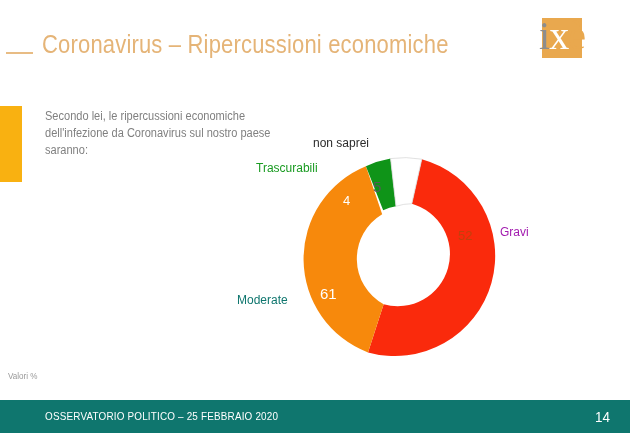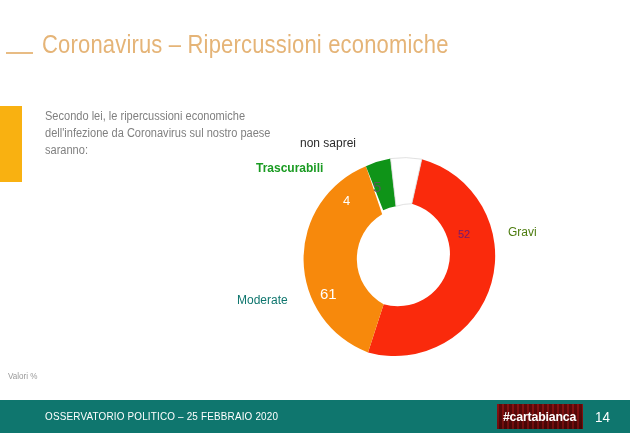--- a/index.html
+++ b/index.html
@@ -117,52 +117,51 @@
     height: 200px;
   }
 
   .slice-label {
     position: absolute;
     font-family: "Liberation Sans", sans-serif;
     font-size: 12px;
     white-space: nowrap;
   }
   .lbl-nonsaprei {
-    left: 70px;
+    left: 83px;
     top: 6px;
     color: #2b2b2b;
   }
   .lbl-trascurabili {
     left: 26px;
     top: 31px;
     color: #1a9b22;
-    font-weight: bold;
   }
   .lbl-gravi {
-    left: 278px;
+    left: 270px;
     top: 95px;
-    color: #4d7c0f;
+    color: #a21caf;
   }
   .lbl-moderate {
     left: 7px;
     top: 163px;
     color: #0f766e;
   }
 
   .slice-value {
     position: absolute;
     font-family: "Liberation Sans", sans-serif;
     font-size: 14px;
     white-space: nowrap;
   }
   .val-52 {
     left: 228px;
     top: 98px;
-    color: #701a75;
-    font-size: 11px;
+    color: #c2410c;
+    font-size: 13px;
   }
   .val-39 {
     left: 90px;
     top: 155px;
     color: #ffffff;
     font-size: 15px;
   }
   .val-4 {
     left: 113px;
     top: 63px;
@@ -245,20 +244,26 @@
   }
 </style>
 </head>
 <body>
 
 <div id="slide">
 
   <div class="title-dash"></div>
   <div class="slide-title">Coronavirus – Ripercussioni economiche</div>
 
+  <div class="logo">
+    <div class="logo-square"></div>
+    <div class="logo-text">
+      <span class="glyph-i">i</span><span class="glyph-x">x</span><span class="glyph-e">è</span>
+    </div>
+  </div>
 
   <div class="accent-block"></div>
   <div class="question">Secondo lei, le ripercussioni economiche dell'infezione da Coronavirus sul nostro paese saranno:</div>
 
   <div class="chart-area">
 
     <svg class="donut-svg" viewBox="0 0 200 200">
 
       <path fill="#fa2a0c" d="M 120.79 2.18 A 100 100 0 1 1 67.01 195.39 L 82.64 147.28 A 52 52 0 1 0 110.81 46.73 Z"></path>
 
@@ -277,19 +282,16 @@
     <div class="slice-value val-52">52</div>
     <div class="slice-value val-39">61</div>
     <div class="slice-value val-4">4</div>
     <div class="slice-value val-5">5</div>
   </div>
 
   <div class="footnote">Valori %</div>
 
   <div class="footer-bar">
     <div class="footer-text">OSSERVATORIO POLITICO – 25 FEBBRAIO 2020</div>
-    <div class="cartabianca">
-      <span class="cartabianca-text">#cartabianca</span>
-    </div>
     <div class="page-number">14</div>
   </div>
 
 </div>
 
 </body></html>

